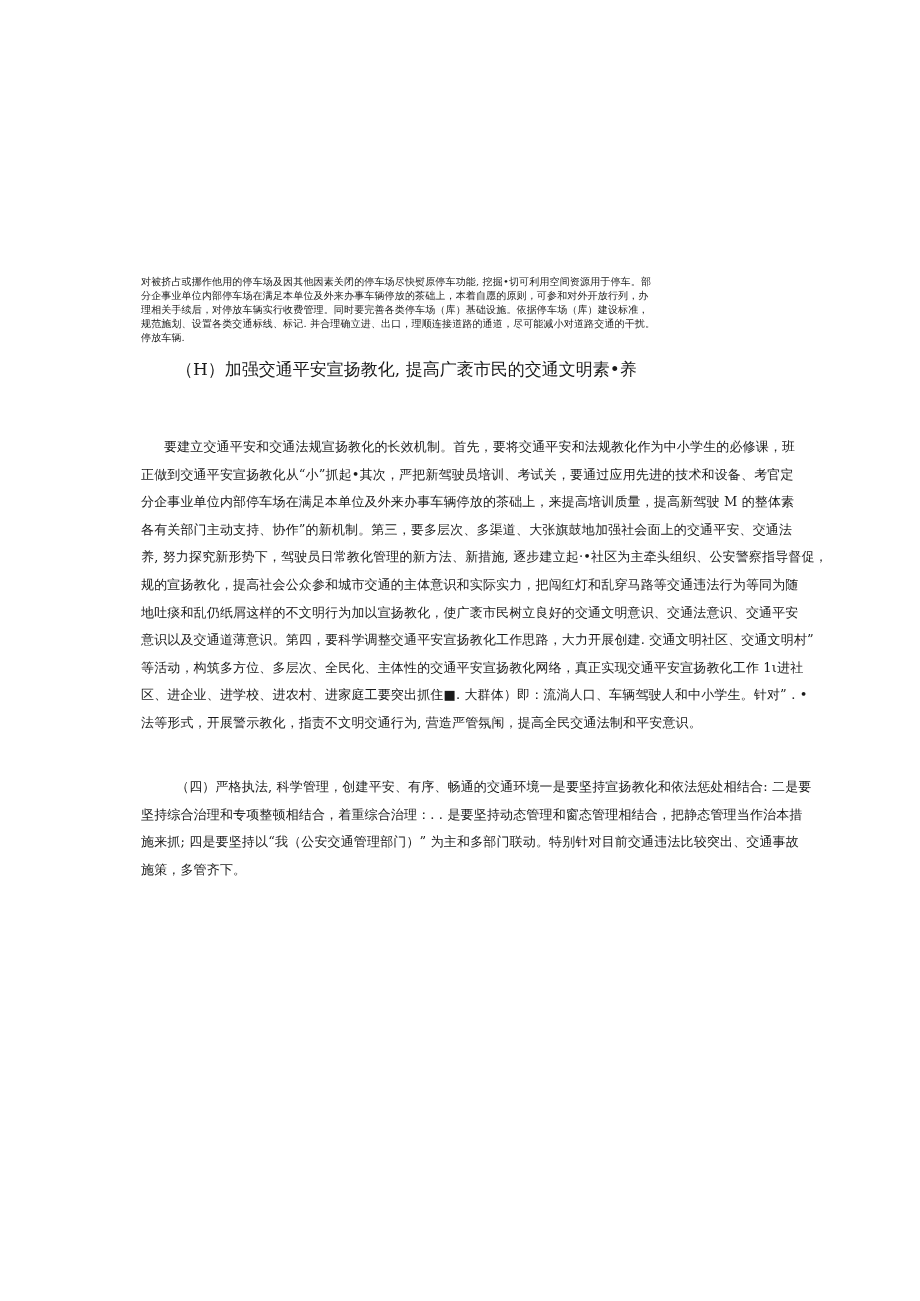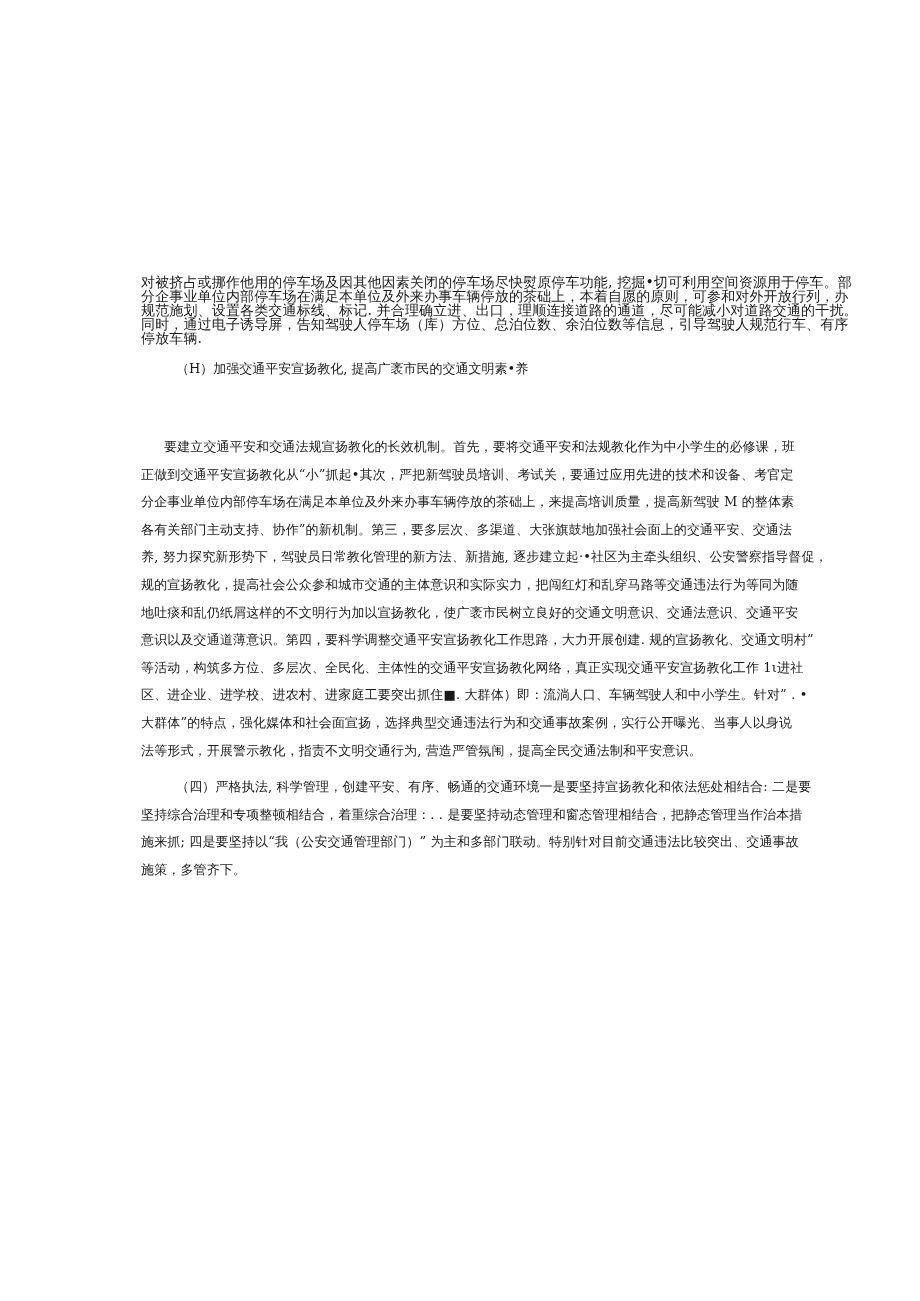--- a/index.html
+++ b/index.html
@@ -1,52 +1,51 @@
 <!DOCTYPE html>
 <html><head>
 <meta charset="utf-8">
 <style>
   html, body { margin: 0; padding: 0; background: #ffffff; }
   body { width: 920px; height: 1301px; position: relative; overflow: hidden;
          font-family: "DejaVu Serif", "Liberation Serif", serif; color: #1a1a1a; }
   .page { position: absolute; left: 0; top: 0; width: 920px; height: 1301px; }
   .block { position: absolute; left: 141px; width: 650px; }
-  .dense p { margin: 0; font-size: 14px; line-height: 14px; white-space: nowrap; letter-spacing: 0.15px; }
-  .heading { position: absolute; left: 176px; top: 362px; font-size: 13px; line-height: 14px; white-space: nowrap; }
+  .dense p { margin: 0; font-size: 10px; line-height: 14px; white-space: nowrap; letter-spacing: 0.15px; }
+  .heading { position: absolute; left: 176px; top: 362px; font-size: 17px; line-height: 14px; white-space: nowrap; }
   .loose p { margin: 0; font-size: 13px; line-height: 27.6px; white-space: nowrap; letter-spacing: 0.15px; }
   .indent { padding-left: 23px; }
   .indent2 { padding-left: 35px; text-align: right; }
 </style>
 </head>
 <body>
 
 <div class="page">
 
   <div class="block dense" style="top:275px;">
     <p>对被挤占或挪作他用的停车场及因其他因素关闭的停车场尽快熨原停车功能, 挖掘•切可利用空间资源用于停车。部</p>
     <p>分企事业单位内部停车场在满足本单位及外来办事车辆停放的茶础上，本着自愿的原则，可参和对外开放行列，办</p>
+    <p>理相关手续后，对停放车辆实行收费管理。同时要完善各类停车场（库）基础设施。依据停车场（库）建设标准，</p>
     <p>规范施划、设置各类交通标线、标记. 并合理确立进、出口，理顺连接道路的通道，尽可能减小对道路交通的干扰。</p>
-    <p>同时，通过电子诱导屏，告知驾驶人停车场（库）方位、总泊位数、余泊位数等信息，引导驾驶人规范行车、有序</p>
     <p>停放车辆.</p>
   </div>
 
   <div class="heading">（H）加强交通平安宣扬教化, 提高广袤市民的交通文明素•养</div>
 
   <div class="block loose" style="top:433px;">
     <p class="indent">要建立交通平安和交通法规宣扬教化的长效机制。首先，要将交通平安和法规教化作为中小学生的必修课，班</p>
     <p>正做到交通平安宣扬教化从“小”抓起•其次，严把新驾驶员培训、考试关，要通过应用先进的技术和设备、考官定</p>
     <p>分企事业单位内部停车场在满足本单位及外来办事车辆停放的茶础上，来提高培训质量，提高新驾驶 M 的整体素</p>
     <p>各有关部门主动支持、协作”的新机制。第三，要多层次、多渠道、大张旗鼓地加强社会面上的交通平安、交通法</p>
     <p>养, 努力探究新形势下，驾驶员日常教化管理的新方法、新措施, 逐步建立起·•社区为主牵头组织、公安警察指导督促，</p>
     <p>规的宣扬教化，提高社会公众参和城市交通的主体意识和实际实力，把闯红灯和乱穿马路等交通违法行为等同为随</p>
     <p>地吐痰和乱仍纸屑这样的不文明行为加以宣扬教化，使广袤市民树立良好的交通文明意识、交通法意识、交通平安</p>
-    <p>意识以及交通道薄意识。第四，要科学调整交通平安宣扬教化工作思路，大力开展创建. 规的宣扬教化、交通文明村”</p>
+    <p>意识以及交通道薄意识。第四，要科学调整交通平安宣扬教化工作思路，大力开展创建. 交通文明社区、交通文明村”</p>
     <p>等活动，构筑多方位、多层次、全民化、主体性的交通平安宣扬教化网络，真正实现交通平安宣扬教化工作 1ι进社</p>
     <p>区、进企业、进学校、进农村、进家庭工要突出抓住■. 大群体）即：流淌人口、车辆驾驶人和中小学生。针对” . •</p>
-    <p>大群体”的特点，强化媒体和社会面宣扬，选择典型交通违法行为和交通事故案例，实行公开曝光、当事人以身说</p>
     <p>法等形式，开展警示教化，指责不文明交通行为, 营造严管氛闱，提高全民交通法制和平安意识。</p>
   </div>
 
   <div class="block loose" style="top:773px;">
     <p class="indent2">（四）严格执法, 科学管理，创建平安、有序、畅通的交通环境一是要坚持宣扬教化和依法惩处相结合: 二是要</p>
     <p>坚持综合治理和专项整顿相结合，着重综合治理：. . 是要坚持动态管理和窗态管理相结合，把静态管理当作治本措</p>
     <p>施来抓; 四是要坚持以“我（公安交通管理部门）” 为主和多部门联动。特别针对目前交通违法比较突出、交通事故</p>
     <p>施策，多管齐下。</p>
   </div>
 

